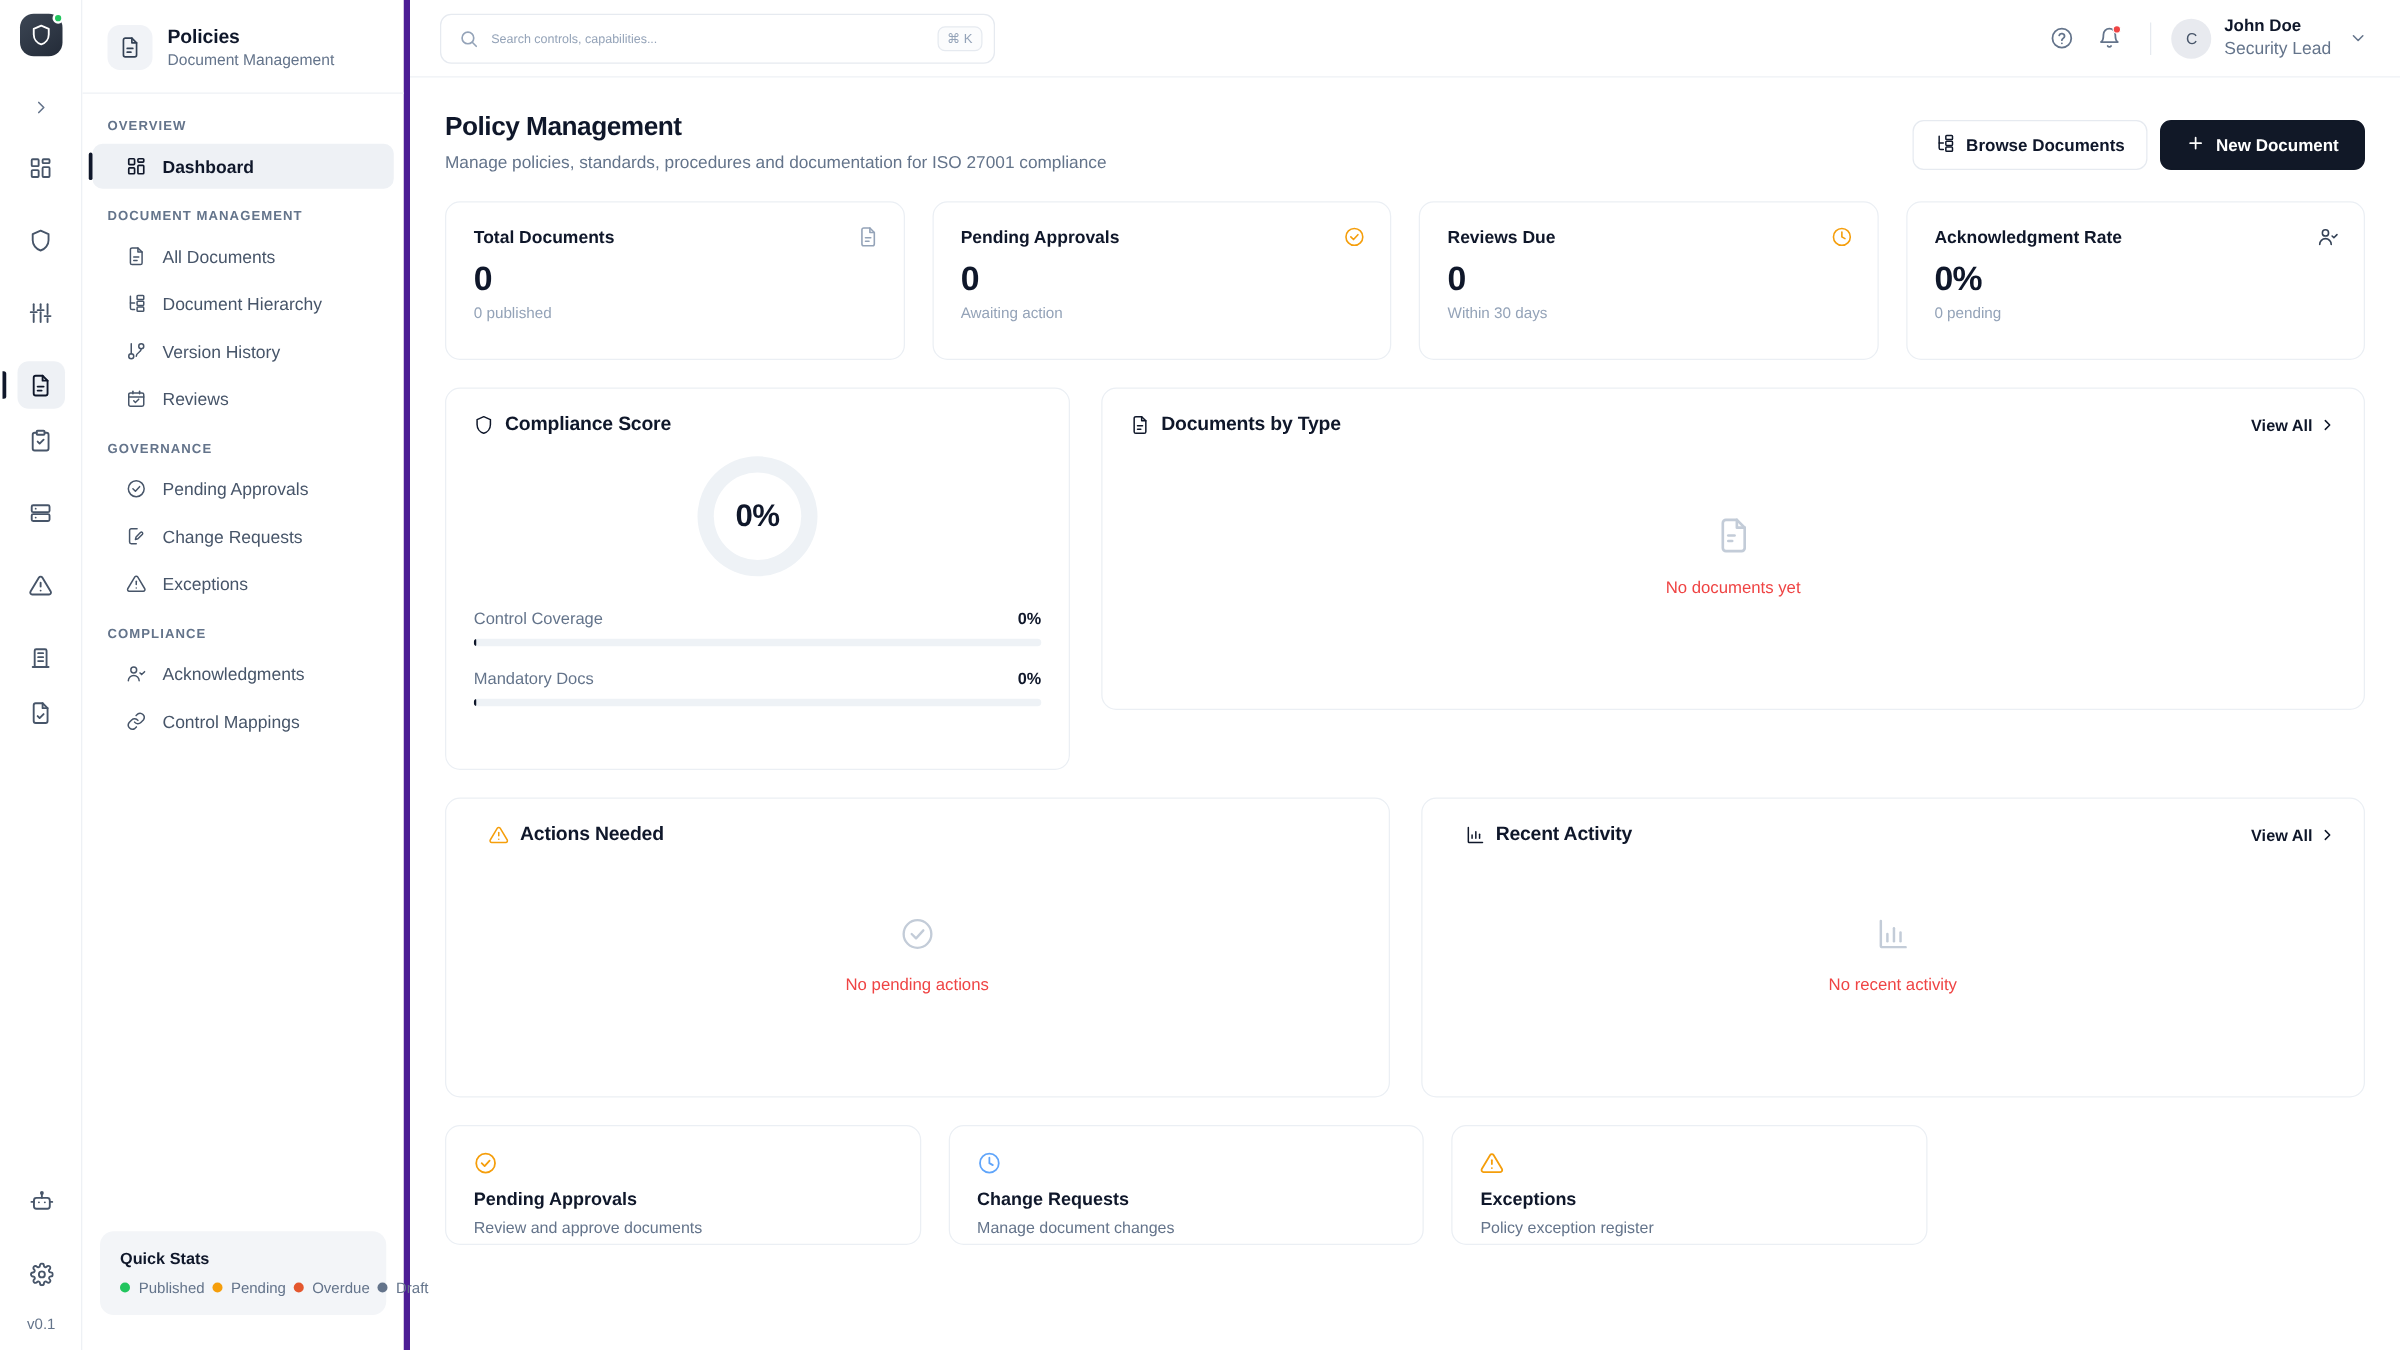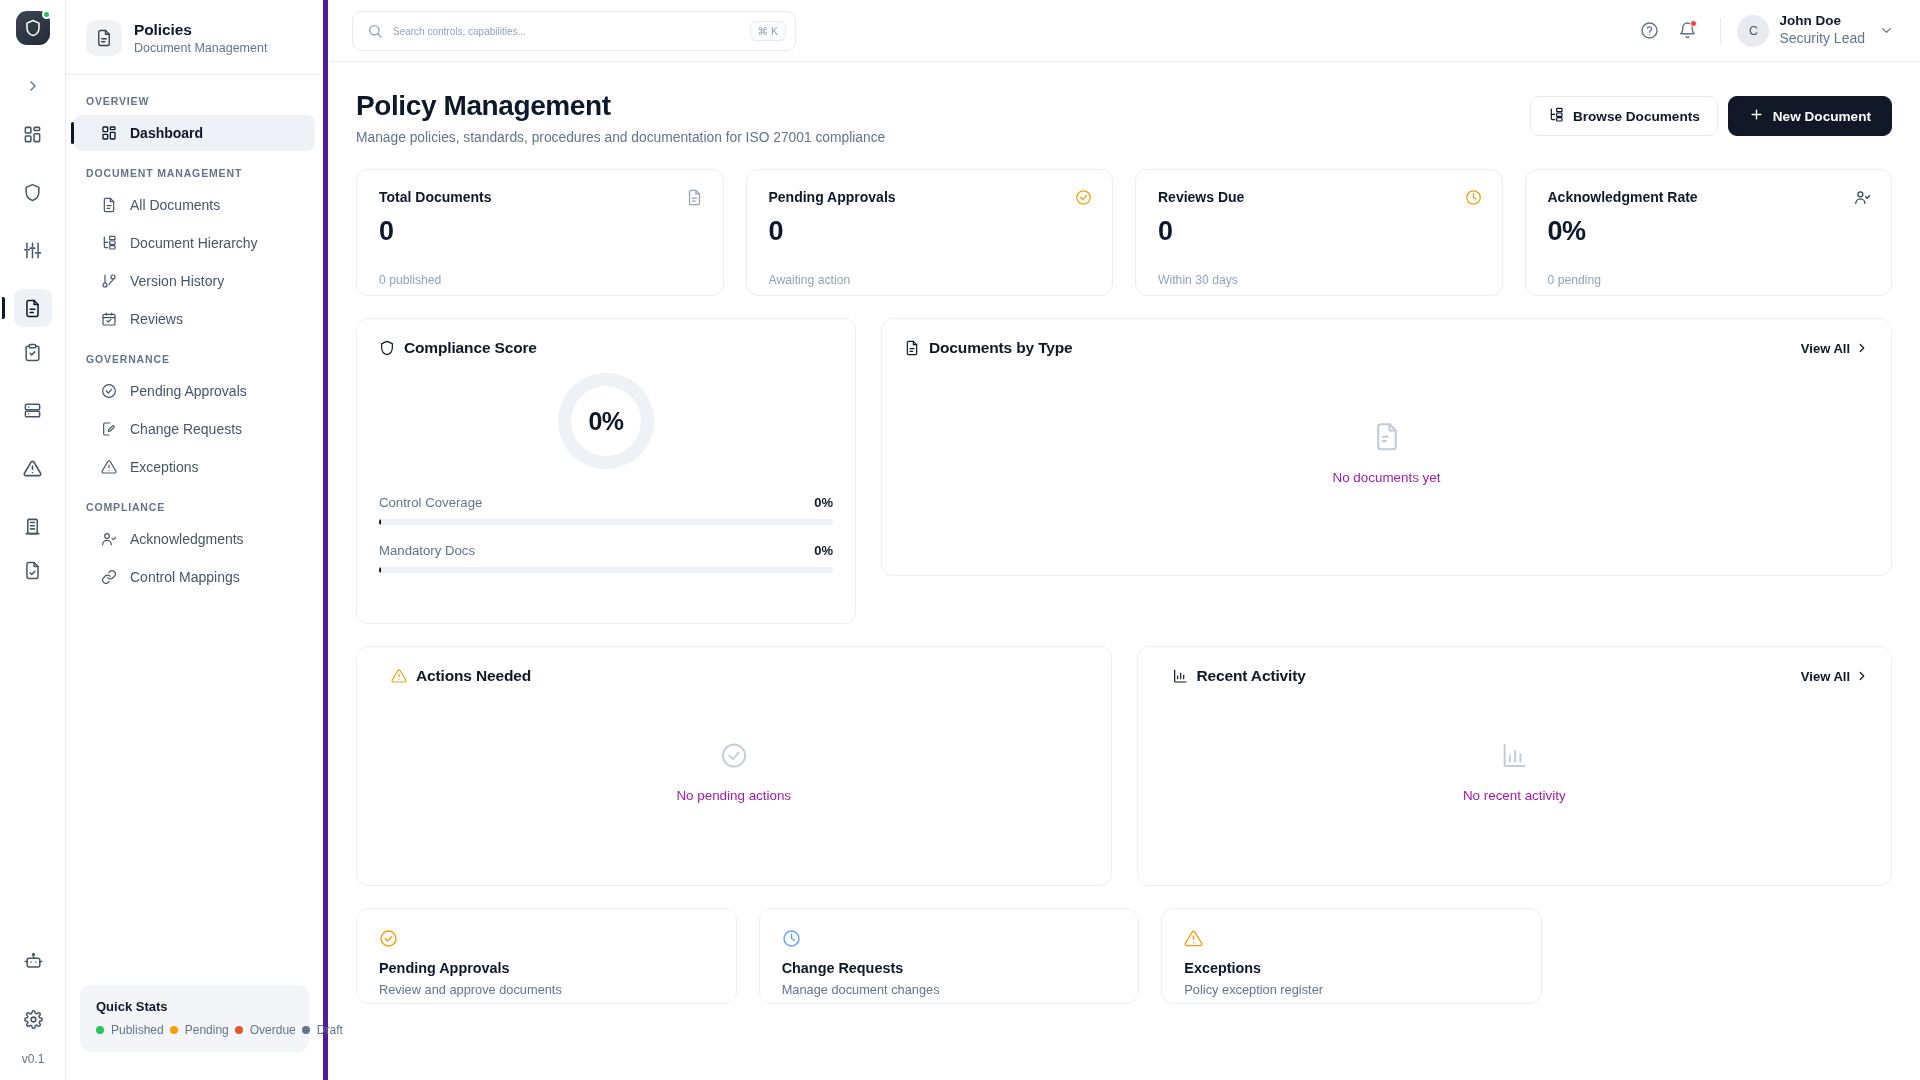--- a/index.html
+++ b/index.html
@@ -150,40 +150,40 @@
     display: flex; align-items: center; justify-content: center;
     font-size: 12.5px; color: #475569; font-weight: 500;
   }
   .user-name { font-size: 13.5px; font-weight: 700; color: #0f172a; line-height: 1.25; }
   .user-role { font-size: 14px; color: #64748b; line-height: 1.25; }
   .chev { color: #64748b; margin-left: 4px; display: flex; }
 
   .content { flex: 1 1 auto; overflow: hidden; padding: 28px 28px 0 28px; }
 
   .page-head { display: flex; align-items: flex-start; margin-bottom: 24px; }
-  .page-title { font-size: 28px; font-weight: 700; color: #0f172a; letter-spacing: -0.4px; }
+  .page-title { font-size: 21px; font-weight: 700; color: #0f172a; letter-spacing: -0.4px; }
   .page-sub { font-size: 13.8px; color: #64748b; margin-top: 8px; }
   .page-actions { margin-left: auto; display: flex; gap: 10px; align-items: center; padding-top: 6px; }
   .btn {
     height: 40px; border-radius: 9px; display: inline-flex; align-items: center; gap: 9px;
     font-size: 13.6px; font-weight: 600; cursor: pointer; padding: 0 17px;
     font-family: inherit; white-space: nowrap;
   }
   .btn-secondary { background: #fff; border: 1px solid #e6eaf0; color: #0f172a; }
   .btn-primary { background: #111827; border: 1px solid #111827; color: #ffffff; padding: 0 20px; }
 
   
   .kpi-row { display: grid; grid-template-columns: repeat(4, 1fr); gap: 22px; margin-bottom: 22px; }
   .card { background: #fff; border: 1px solid #ebeff4; border-radius: 12px; }
   .kpi { padding: 19px 20px 20px 22px; height: 127px; }
   .kpi-top { display: flex; align-items: flex-start; }
   .kpi-label { font-size: 14px; font-weight: 600; color: #0f172a; }
   .kpi-ico { margin-left: auto; display: flex; }
   .kpi-value { font-size: 27px; font-weight: 700; color: #0f172a; margin-top: 12px; line-height: 1; letter-spacing: -0.5px; }
-  .kpi-hint { font-size: 12.2px; color: #94a3b8; margin-top: 28px; }
+  .kpi-hint { font-size: 12.2px; color: #94a3b8; margin-top: 6px; }
 
   
   .mid-row { display: grid; grid-template-columns: 500px 1fr; gap: 25px; margin-bottom: 22px; }
   .card-head { display: flex; align-items: center; gap: 9px; padding: 20px 22px 0 22px; }
   .card-title { font-size: 15.5px; font-weight: 700; color: #0f172a; letter-spacing: -0.15px; }
   .view-all {
     margin-left: auto; display: flex; align-items: center; gap: 5px;
     font-size: 13px; font-weight: 600; color: #0f172a; cursor: pointer;
   }
 
@@ -207,21 +207,21 @@
   .metric-val { margin-left: auto; font-size: 13px; font-weight: 700; color: #0f172a; }
   .bar { height: 6px; border-radius: 4px; background: #eef2f6; overflow: hidden; }
   .bar-fill { height: 100%; border-radius: 4px; background: #0f172a; }
 
   .docs-type { height: 258px; position: relative; }
   .empty {
     position: absolute; left: 0; right: 0; top: 50%;
     transform: translateY(-40%);
     display: flex; flex-direction: column; align-items: center; gap: 14px;
   }
-  .empty-text { font-size: 13.4px; color: #a21caf; }
+  .empty-text { font-size: 13.4px; color: #ef4444; }
   .empty-ico { color: #c3ccd8; }
 
   
   .low-row { display: grid; grid-template-columns: 1fr 1fr; gap: 25px; margin-bottom: 22px; }
   .panel { height: 240px; position: relative; padding-left: 12px; }
 
   
   .link-row { display: grid; grid-template-columns: repeat(3, 1fr); gap: 22px; width: 1186px; }
   .link-card { padding: 20px 22px 22px 22px; cursor: pointer; height: 96px; }
   .link-ico { margin-bottom: 12px; display: flex; }

